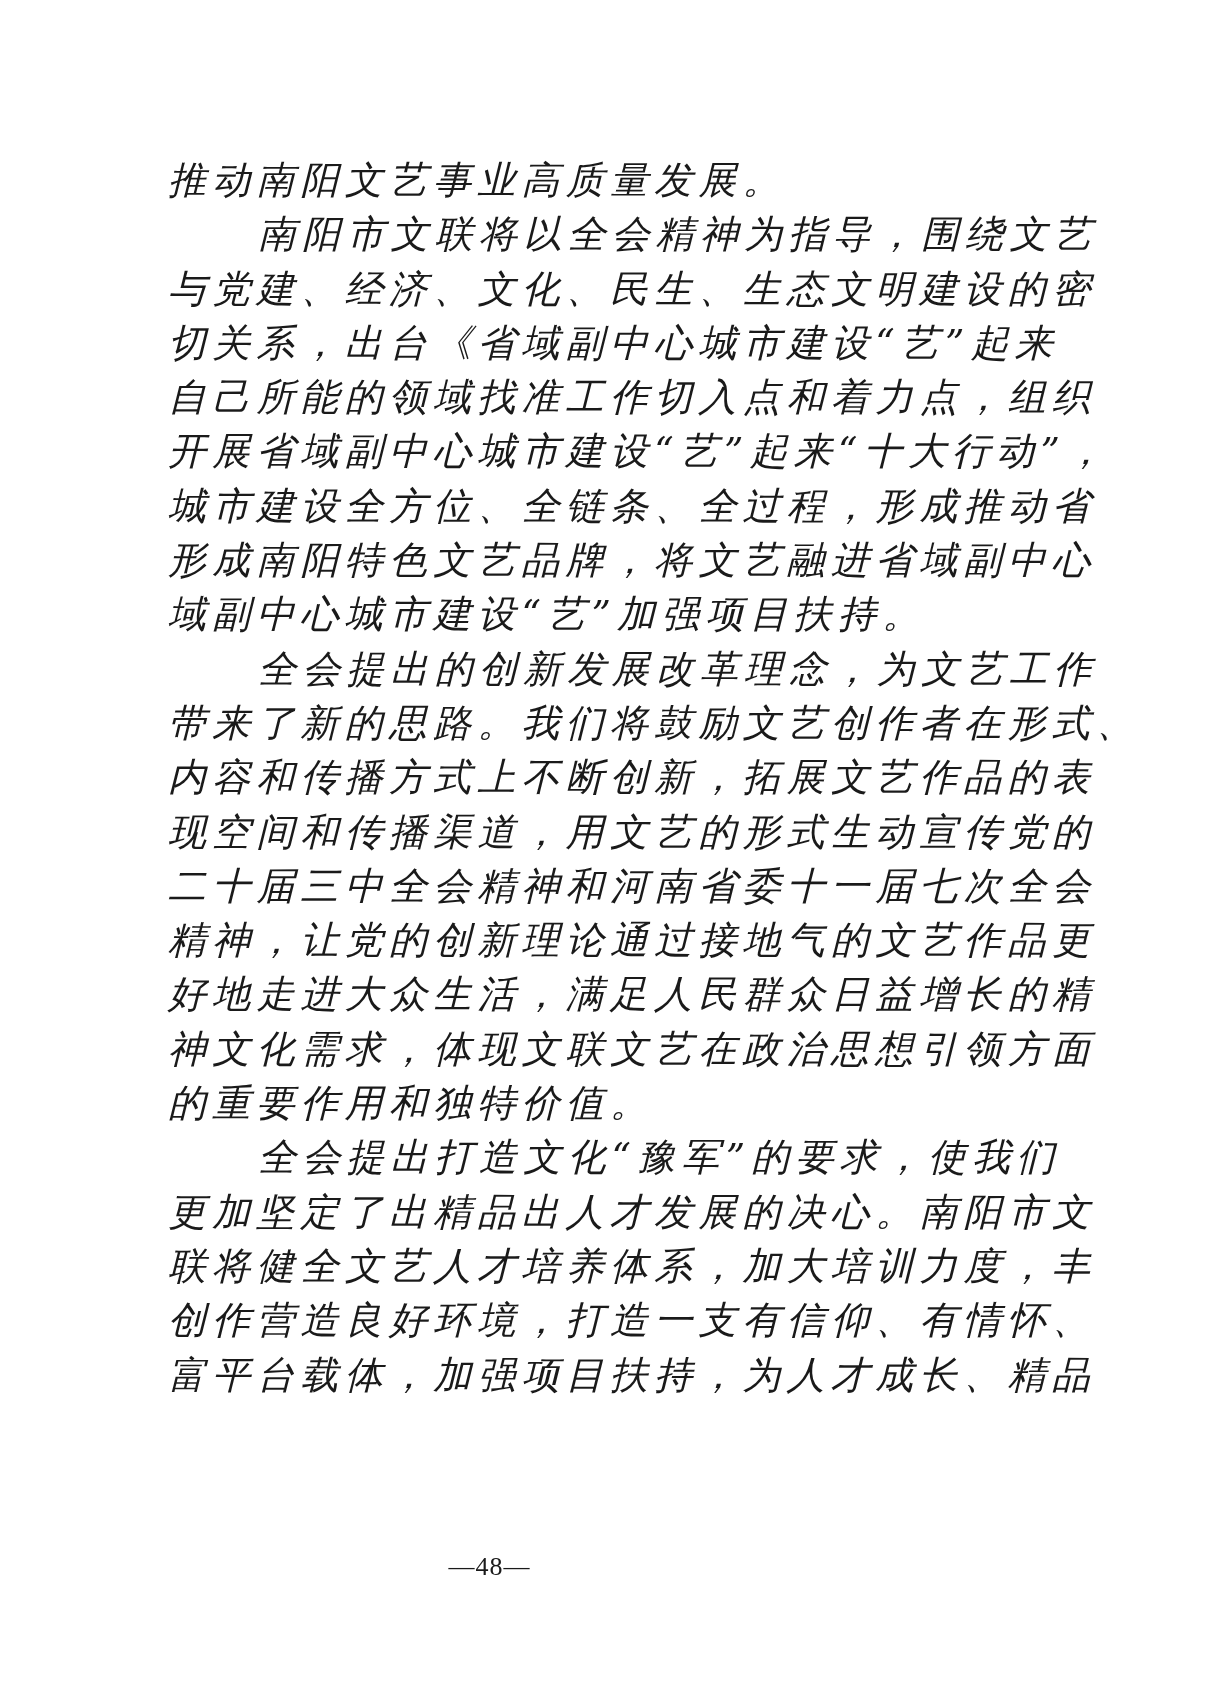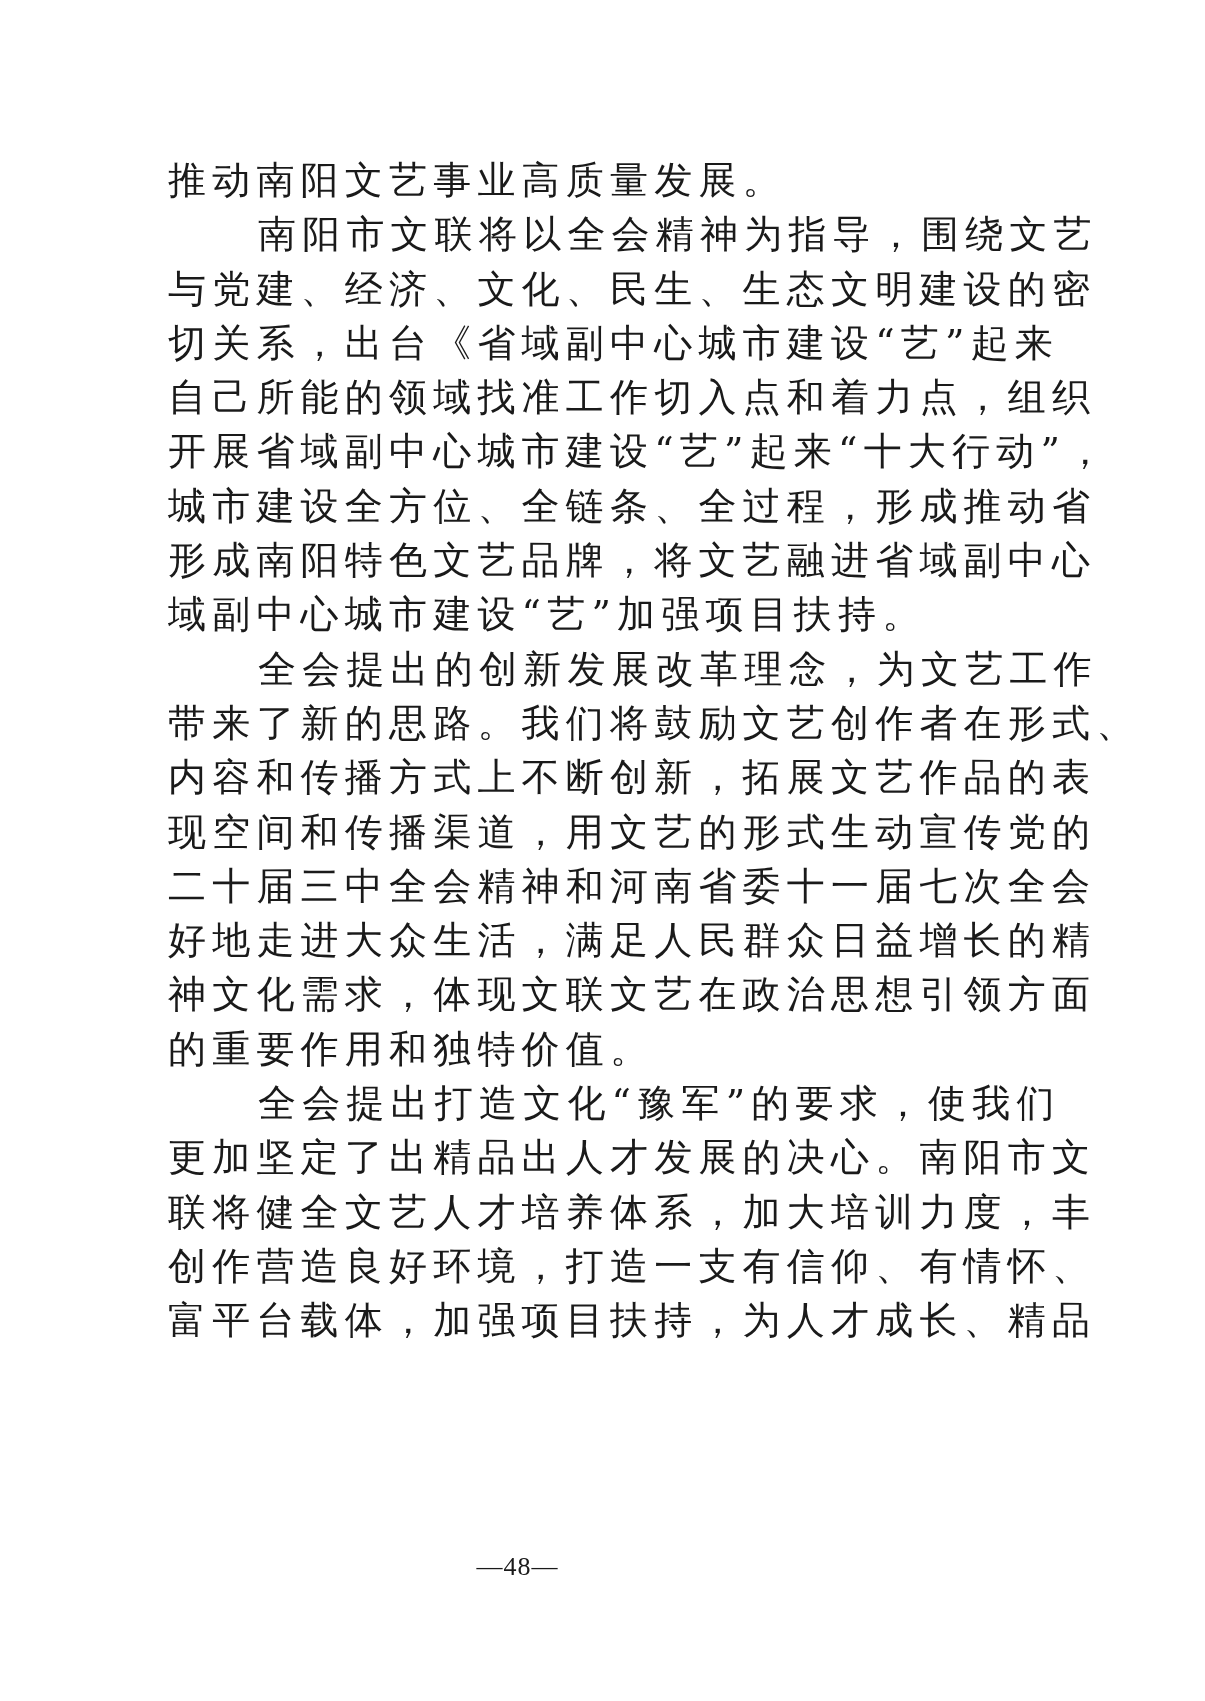--- a/index.html
+++ b/index.html
@@ -7,33 +7,33 @@
     .page {
       position: absolute;
       left: 168px;
       top: 153px;
       width: 860px;
       font-family: "DejaVu Serif", "Liberation Serif", serif;
       color: #1a1a1a;
       font-size: 38px;
       line-height: 54.3px;
       letter-spacing: 6.2px;
+      font-style: italic;
     }
     .line { display: block; white-space: nowrap; height: 54.3px; }
     .indent { padding-left: 90px; }
     .page-number {
       position: absolute;
       left: 0; width: 979px;
       top: 1552px;
       text-align: center;
       font-family: "Liberation Serif", "DejaVu Serif", serif;
       font-size: 26px;
       color: #1a1a1a;
       letter-spacing: 1px;
-      margin-left: 28px;
     }
   </style>
 </head>
 <body>
 
 <div class="page">
 
   <div>
     <span class="line">推动南阳文艺事业高质量发展。</span>
   </div>
@@ -48,20 +48,21 @@
     <span class="line">形成南阳特色文艺品牌，将文艺融进省域副中心</span>
     <span class="line">域副中心城市建设“艺”加强项目扶持。</span>
   </div>
 
   <div>
     <span class="line indent">全会提出的创新发展改革理念，为文艺工作</span>
     <span class="line">带来了新的思路。我们将鼓励文艺创作者在形式、</span>
     <span class="line">内容和传播方式上不断创新，拓展文艺作品的表</span>
     <span class="line">现空间和传播渠道，用文艺的形式生动宣传党的</span>
     <span class="line">二十届三中全会精神和河南省委十一届七次全会</span>
+    <span class="line">精神，让党的创新理论通过接地气的文艺作品更</span>
     <span class="line">好地走进大众生活，满足人民群众日益增长的精</span>
     <span class="line">神文化需求，体现文联文艺在政治思想引领方面</span>
     <span class="line">的重要作用和独特价值。</span>
   </div>
 
   <div>
     <span class="line indent">全会提出打造文化“豫军”的要求，使我们</span>
     <span class="line">更加坚定了出精品出人才发展的决心。南阳市文</span>
     <span class="line">联将健全文艺人才培养体系，加大培训力度，丰</span>
     <span class="line">创作营造良好环境，打造一支有信仰、有情怀、</span>

